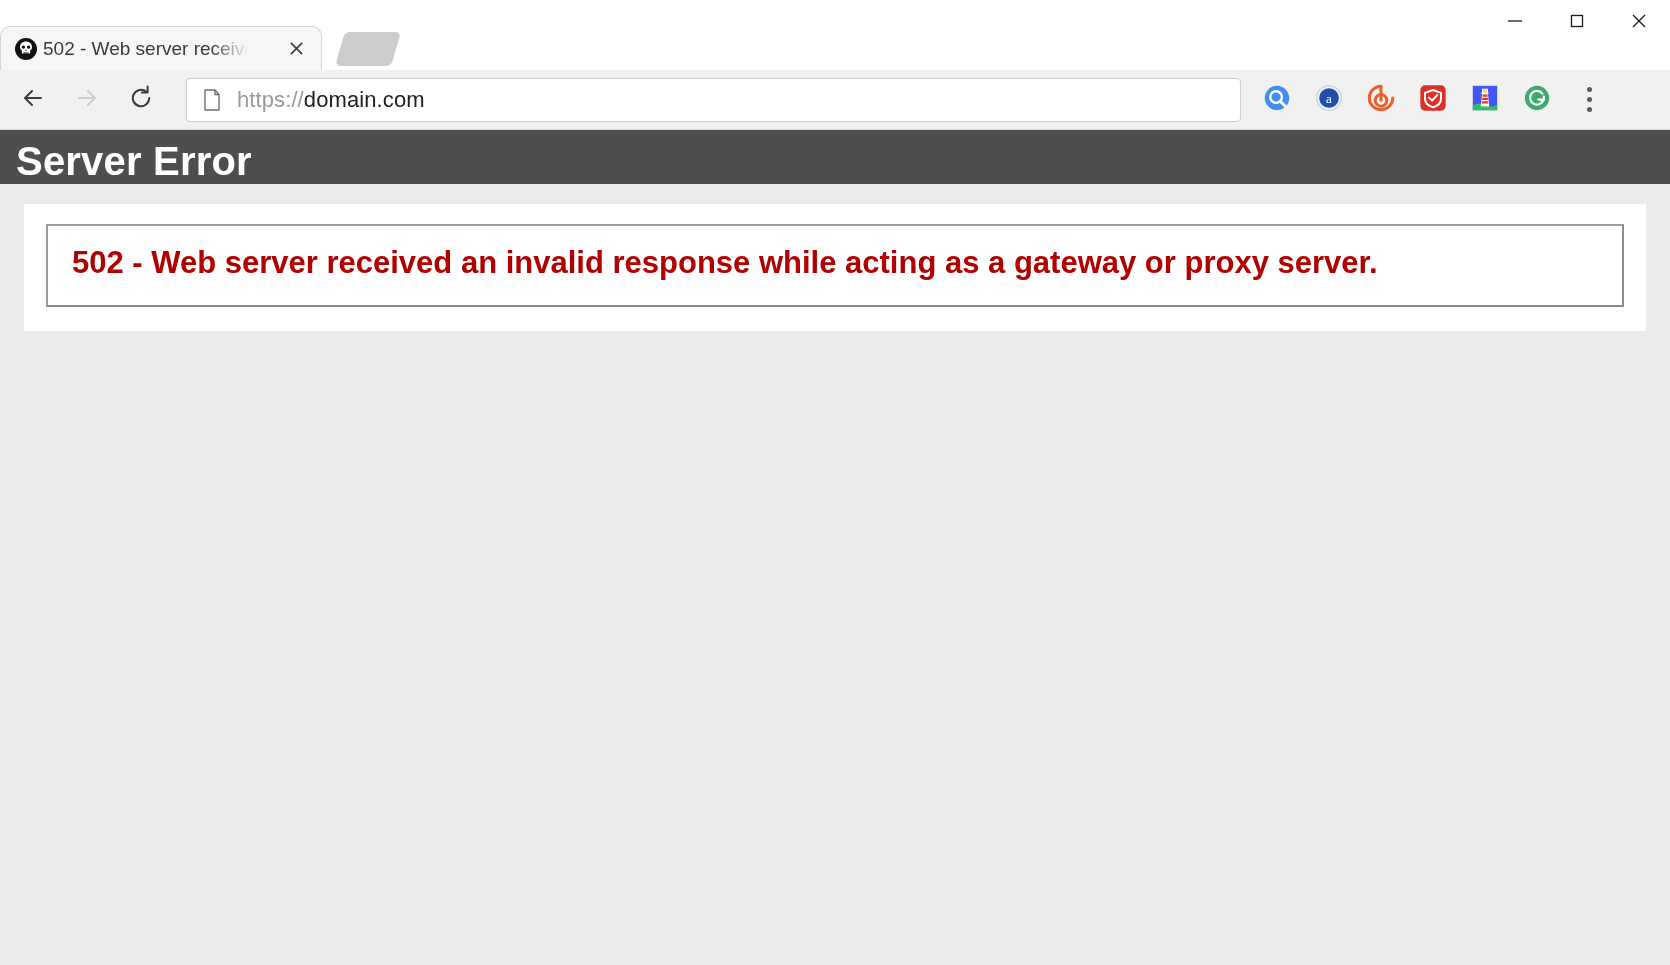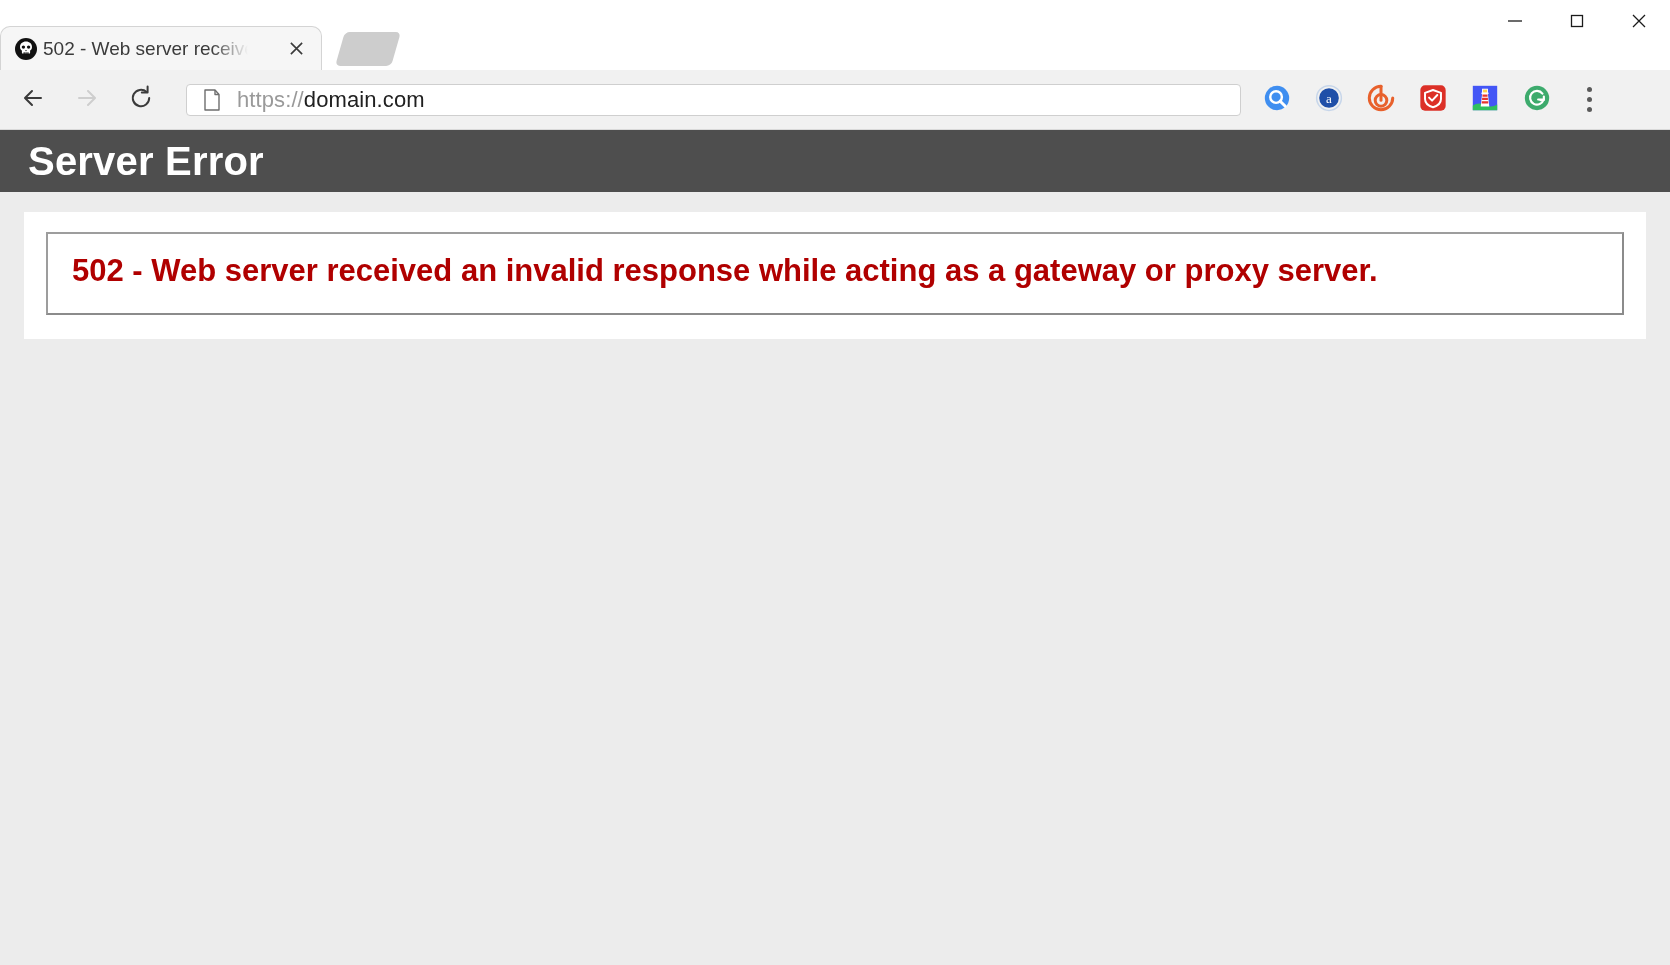--- a/index.html
+++ b/index.html
@@ -77,21 +77,21 @@
     padding:0 12px 0 6px;
   }
   .nav-btn {
     width:54px; height:54px; display:flex; align-items:center; justify-content:center;
     cursor:pointer; flex:none;
   }
   .nav-btn.disabled { opacity:.34; cursor:default; }
 
   .omnibox {
     flex:1 1 auto;
-    height:32px; margin:0 12px 0 18px;
+    height:44px; margin:0 12px 0 18px;
     background:#ffffff;
     border:1px solid #cfcfcf;
     border-radius:4px;
     display:flex; align-items:center;
     padding:0 14px;
     max-width:1055px;
     cursor:text;
   }
   .omnibox .page-icon { width:22px; height:24px; flex:none; margin-right:14px; }
   .url { font-size:22px; color:#202020; letter-spacing:.1px; white-space:nowrap; }
@@ -107,23 +107,23 @@
     align-items:center; justify-content:center; gap:5px; cursor:pointer; flex:none;
     margin-left:6px;
   }
   .menu-dot { width:5px; height:5px; border-radius:50%; background:#5a5a5a; }
 
   
   .viewport { flex:1 1 auto; background:#ececec; overflow:hidden; position:relative; }
 
   .error-banner {
     background:#4e4e4e;
-    height:62px;
-    display:flex; align-items:center;
-    padding-left:28px;
+    height:54px;
+    display:flex; align-items:flex-end;
+    padding-left:16px;
   }
   .error-banner h1 {
     color:#ffffff;
     font-size:40px;
     font-weight:bold;
     letter-spacing:.2px;
   }
 
   .card {
     background:#ffffff;

